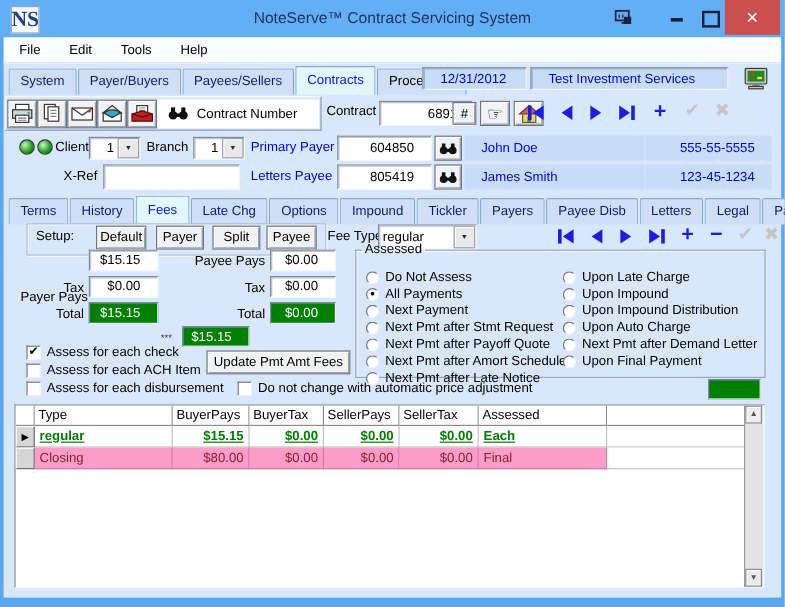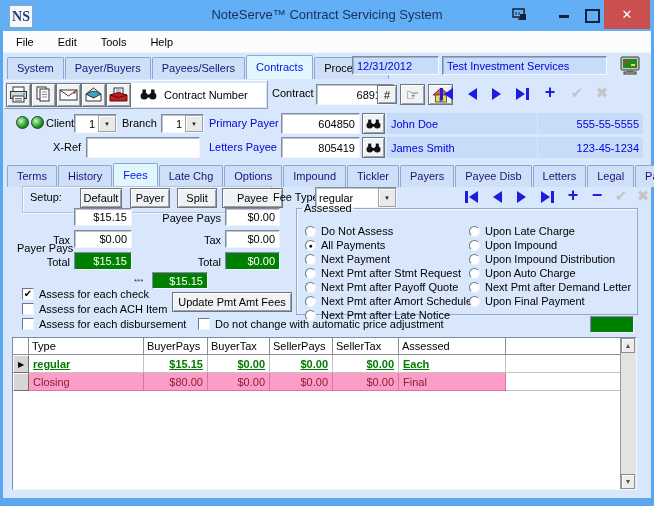--- a/index.html
+++ b/index.html
@@ -3,40 +3,40 @@
 <meta charset="utf-8">
 <style>
   html,body{margin:0;padding:0;background:#e8e8e8;}
   .window{position:relative;width:654px;height:506px;background:#5aa7f0;overflow:hidden;
           font-family:"Liberation Sans","DejaVu Sans",sans-serif;font-size:11px;color:#000;}
   .abs{position:absolute;white-space:nowrap;}
   
   .titlebar{position:absolute;left:0;top:0;width:654px;height:31px;background:#62aff6;}
   .apptitle{position:absolute;left:0;top:7px;width:654px;text-align:center;color:#16305c;font-size:13px;}
   .nsicon{position:absolute;left:9px;top:5px;width:22px;height:21px;background:#f8f8f8;border:1px solid #8fa6c4;
-          color:#1c3f8f;font-family:"Liberation Serif","DejaVu Serif",serif;font-weight:bold;font-size:14px;
+          color:#1c3f8f;font-family:"Liberation Serif","DejaVu Serif",serif;font-weight:bold;font-size:18px;
           display:flex;align-items:center;justify-content:center;}
   .capbtn{position:absolute;display:flex;align-items:center;justify-content:center;}
   .closebtn{left:604px;top:0;width:46px;height:29px;background:#c9504e;color:#fff;font-size:13px;font-weight:bold;}
   .minglyph{left:556px;top:8px;width:16px;height:16px;}
   .minbar{width:10px;height:3px;background:#16213c;}
   .maxglyph{left:584px;top:8px;width:16px;height:16px;}
   .maxbox{width:11px;height:10px;border:2px solid #16213c;background:transparent;}
   
   .menubar{position:absolute;left:3px;top:31px;width:648px;height:21px;background:#fbfcfe;
            display:flex;align-items:center;gap:24px;padding-left:13px;box-sizing:border-box;}
   .content{position:absolute;left:3px;top:52px;width:648px;height:445px;background:#d9e7fc;border-top:1px solid #eef4fd;}
   
   .tabs{display:flex;align-items:flex-end;}
   .tab{height:21px;line-height:20px;padding:0 9px;background:#cfdff7;border:1px solid #8aa9d2;border-bottom:none;
        border-radius:2px 2px 0 0;margin-right:1px;color:#14147a;cursor:default;}
   .tab.sel{height:23px;line-height:22px;background:#e2f6fd;color:#0016e8;}
   
   .sunken{border:1px solid;border-color:#7e8ba0 #f2f7ff #f2f7ff #7e8ba0;box-shadow:inset 1px 1px 0 rgba(70,90,120,.35);}
-  .field{background:#fff;display:flex;align-items:center;box-sizing:border-box;padding:0 4px;}
+  .field{background:#fff;display:flex;align-items:center;box-sizing:border-box;padding:0 14px;}
   .num{justify-content:flex-end;}
   .bluefield{background:#c7dcf8;color:#0000d8;}
   .greenfield{background:#008000;color:#fff;}
   .btn{background:#f1f2f4;border:1px solid #6e7684;box-shadow:inset 1px 1px 0 #fff, inset -1px -1px 0 #9aa2ac;
        display:flex;align-items:center;justify-content:center;box-sizing:border-box;cursor:default;}
   .bluetext{color:#0000d8;}
   .combo{background:#fff;display:flex;box-sizing:border-box;}
   .combo .val{flex:1;display:flex;align-items:center;justify-content:flex-end;padding-right:3px;}
   .combo .val.l{justify-content:flex-start;padding-left:3px;}
   .combo .dd{width:16px;background:#e9e9e9;border:1px solid #9aa2ac;box-shadow:inset 1px 1px 0 #fff;
@@ -314,21 +314,21 @@
     <div class="tab">Letters</div>
     <div class="tab">Legal</div>
     <div class="tab">Payoff</div>
   </div>
 
   <div class="abs groupbox" style="left:22px;top:186px;width:248px;height:25px;"></div>
   <span class="abs" style="left:30px;top:191px;">Setup:</span>
   <div class="abs btn" style="left:80px;top:188px;width:42px;height:20px;">Default</div>
   <div class="abs btn" style="left:130px;top:188px;width:40px;height:20px;">Payer</div>
   <div class="abs btn" style="left:177px;top:188px;width:40px;height:20px;">Split</div>
-  <div class="abs btn" style="left:222px;top:188px;width:61px;height:20px;">Payee</div>
+  <div class="abs btn" style="left:222px;top:188px;width:42px;height:20px;">Payee</div>
 
   <span class="abs" style="left:273px;top:191px;">Fee Type</span>
   <div class="abs sunken combo" style="left:315px;top:187px;width:82px;height:21px;">
     <span class="val l">regular</span>
     <span class="dd">▼</span>
   </div>
 
   <span class="abs navico" style="left:462px;top:188px;">
       <svg width="16" height="14" viewBox="0 0 16 14">
         <rect x="1" y="1" width="3" height="12" fill="#1d1de0"></rect>

